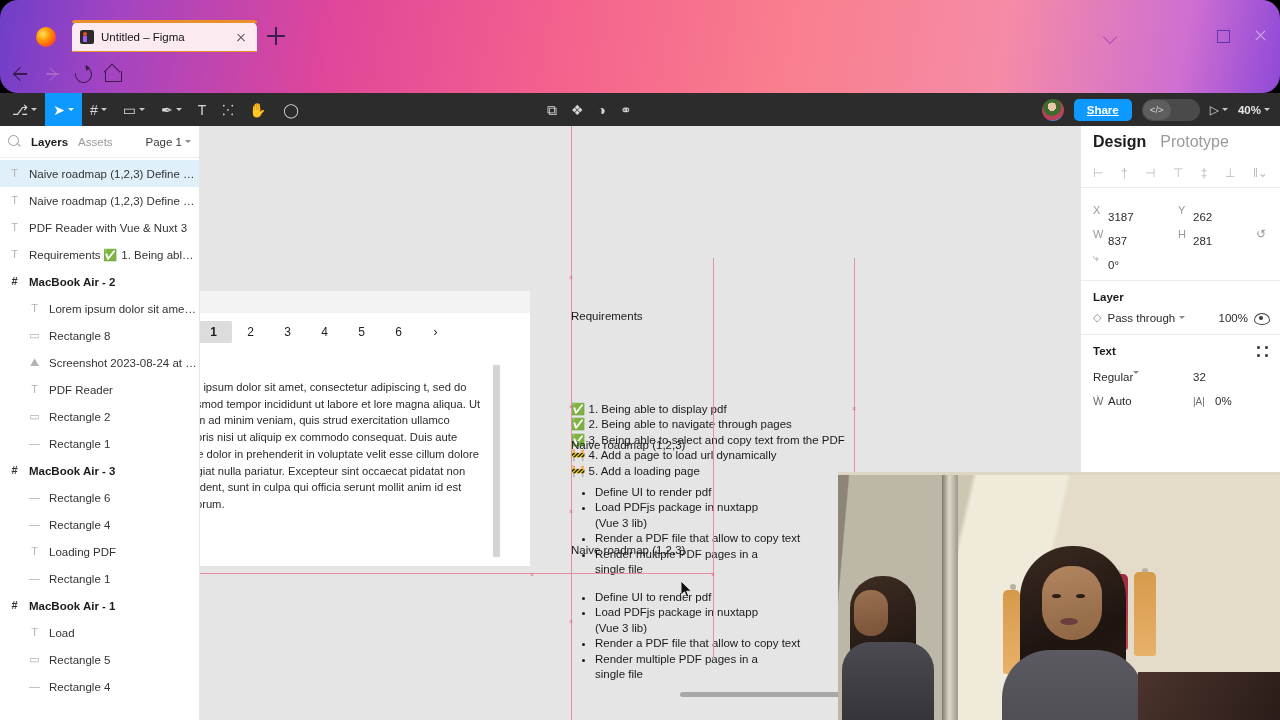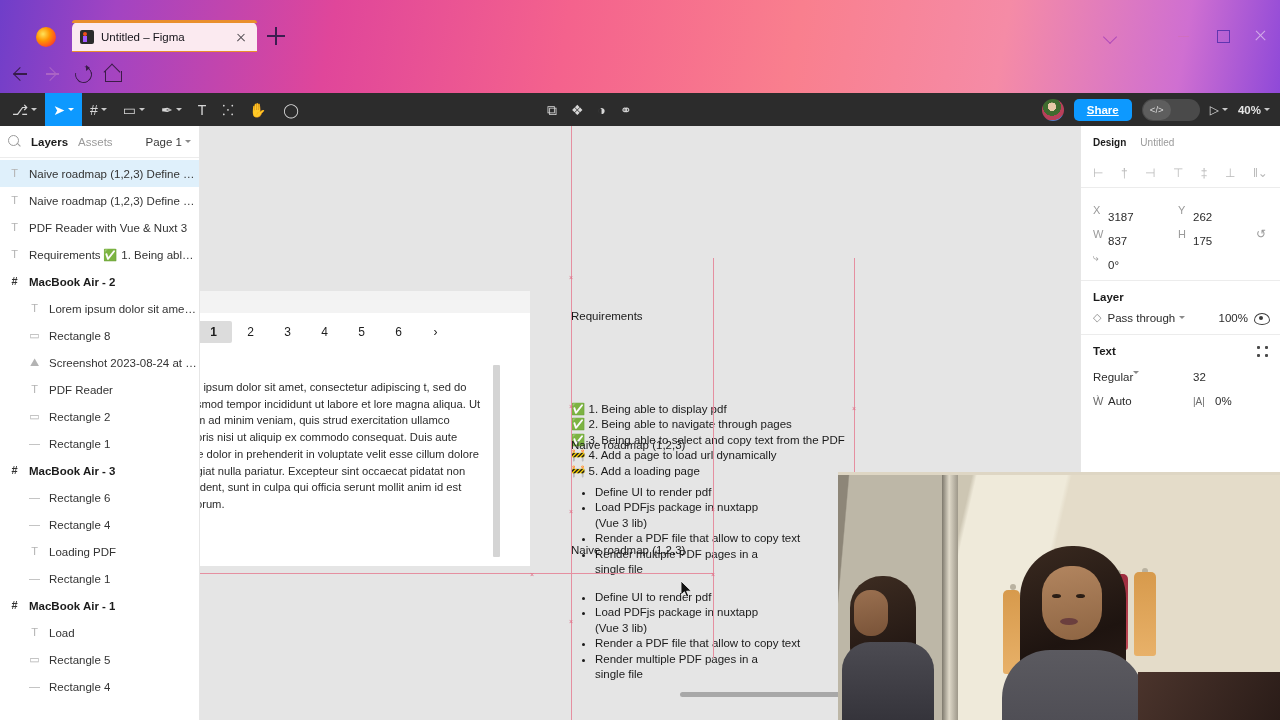--- a/index.html
+++ b/index.html
@@ -8,20 +8,21 @@
     font-family: "Liberation Sans", sans-serif;
     background: #000;
   }
   #app { position: relative; width: 1280px; height: 720px; overflow: hidden; }
 
   
   .browser-chrome {
     position: absolute; left: 0; top: 0; width: 1280px; height: 93px;
     background: linear-gradient(100deg,#6f3ec9 0%, #a244c2 9%, #e0469a 26%, #f4628d 44%, #f97f8e 62%, #f58ba6 78%, #cf6fd1 92%, #8f49d8 100%);
     overflow: hidden;
+    border-radius: 18px;
   }
   .tabstrip { position: absolute; left:0; top:0; width:1280px; height:55px; }
   .ff-logo {
     position:absolute; left:36px; top:27px; width:20px; height:20px;
     border-radius:50%;
     background: radial-gradient(circle at 35% 35%, #ffe259 0%, #ff9500 38%, #ff4f22 70%, #c42d18 100%);
   }
   .tab {
     position:absolute; left:72px; top:22px; width:185px; height:30px;
     background:#fbeaf0; border-radius:6px 6px 0 0;
@@ -149,21 +150,21 @@
   
   .vguide{position:absolute;width:1px;background:#e58fa0;top:0;height:594px;}
   .hguide{position:absolute;height:1px;background:#e58fa0;}
   .xmark{position:absolute;color:#e06a84;font-size:7px;line-height:7px;}
 
   .hscroll{position:absolute;left:480px;top:566px;width:245px;height:5px;background:#a8a8a8;border-radius:3px;}
 
   
   .right-panel{position:absolute;left:1080px;top:0;width:200px;height:594px;background:#fff;border-left:1px solid #e6e6e6;}
   .rp-tabs{height:32px;display:flex;align-items:center;gap:14px;padding:0 12px;}
-  .rp-tab{font-size:10px;color:#9a9a9a;}
+  .rp-tab{font-size:16px;color:#9a9a9a;}
   .rp-tab.sel{color:#1b1b1b;font-weight:700;}
   .align-row{height:30px;display:flex;align-items:center;justify-content:space-between;padding:0 12px;border-bottom:1px solid #ececec;color:#b9b9b9;font-size:12px;}
   .sec{padding:10px 12px;border-bottom:1px solid #ececec;}
   .xy-row{display:flex;align-items:center;height:24px;font-size:11.5px;color:#2b2b2b;position:relative;}
   .xy-key{width:15px;color:#9a9a9a;font-size:11px;}
   .xy-val{width:70px;margin-top:13px;}
   .sec-title{font-size:11.5px;font-weight:700;color:#1b1b1b;margin-bottom:8px;display:flex;align-items:center;justify-content:space-between;}
   .layer-ctl{display:flex;align-items:center;font-size:11.5px;color:#2b2b2b;gap:6px;}
   .blend{flex:1;display:flex;align-items:center;gap:4px;}
   .eye{width:14px;height:10px;position:relative;}
@@ -441,21 +442,21 @@
           <div class="layer-row ind">
             <span class="li">—</span>
             <span class="lname">Rectangle 4</span>
           </div>
         </div>
     </div>
 
     <div class="right-panel">
       <div class="rp-tabs">
         <div class="rp-tab sel">Design</div>
-        <div class="rp-tab">Untitled</div>
+        <div class="rp-tab">Prototype</div>
       </div>
       <div class="align-row">
         <span>⊢</span>
         <span>†</span>
         <span>⊣</span>
         <span>⊤</span>
         <span>‡</span>
         <span>⊥</span>
         <span>‖⌄</span>
       </div>
@@ -464,21 +465,21 @@
         <div class="xy-row">
           <span class="xy-key">X</span>
           <span class="xy-val">3187</span>
           <span class="xy-key">Y</span>
           <span class="xy-val">262</span>
         </div>
         <div class="xy-row">
           <span class="xy-key">W</span>
           <span class="xy-val">837</span>
           <span class="xy-key">H</span>
-          <span class="xy-val">175</span>
+          <span class="xy-val">281</span>
           <span style="position:absolute;right:2px;color:#9a9a9a;font-size:12px;">↺</span>
         </div>
         <div class="xy-row">
           <span class="xy-key" style="font-size:10px">⤷</span>
           <span class="xy-val">0°</span>
         </div>
       </div>
 
       <div class="sec">
         <div class="sec-title">Layer</div>

